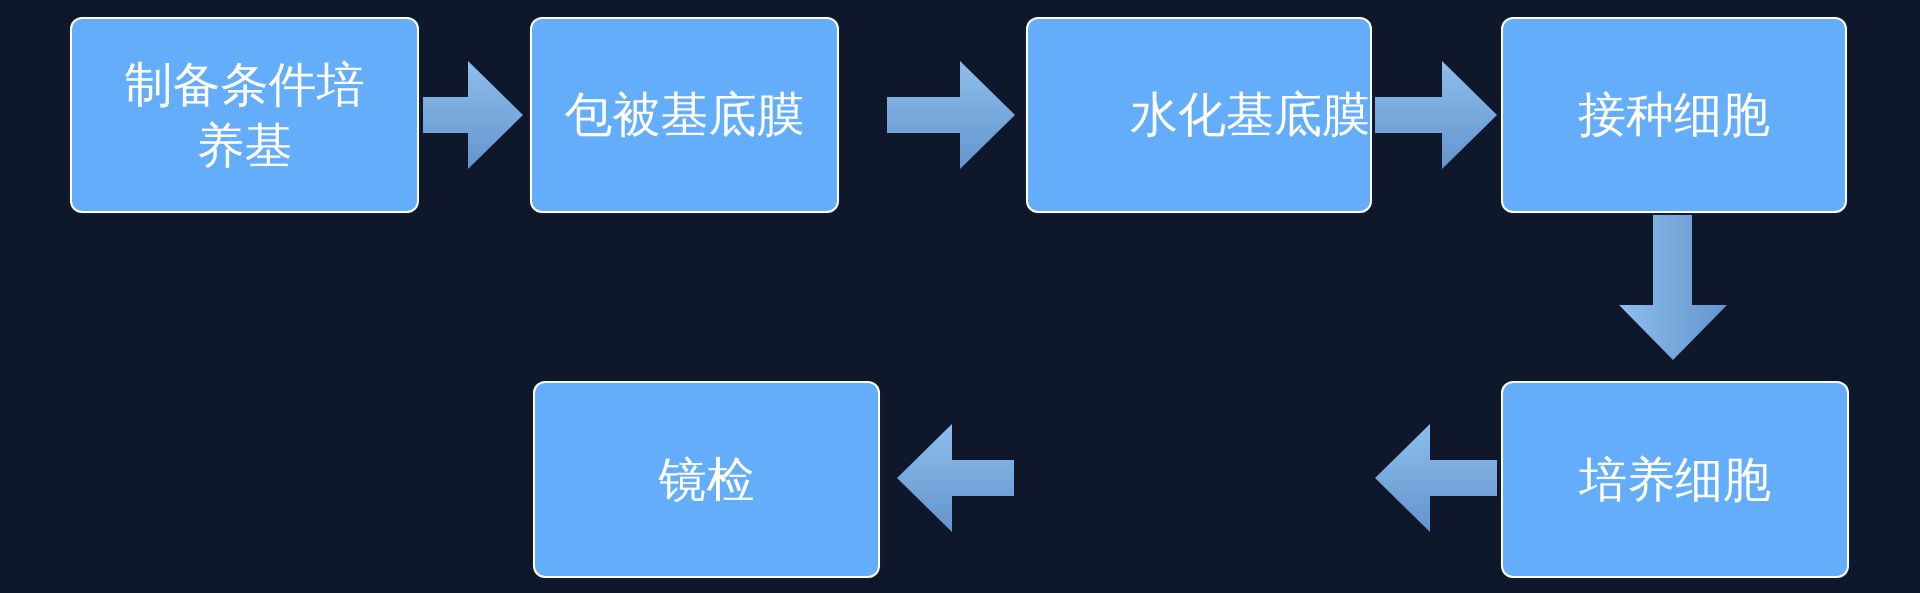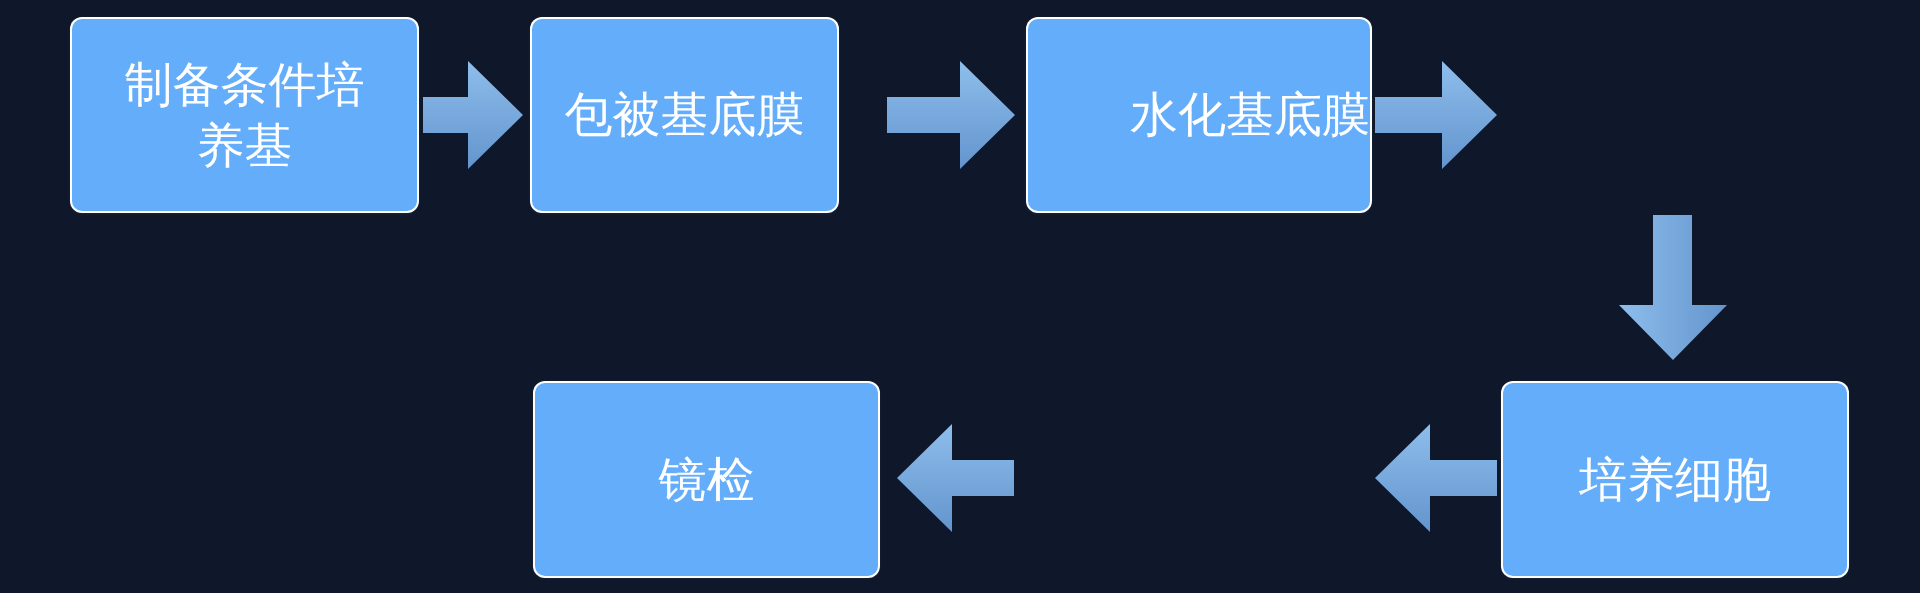--- a/index.html
+++ b/index.html
@@ -86,20 +86,23 @@
   </svg>
 
   <div class="step-box b3">
     <span>水化基底膜</span>
   </div>
 
   <svg class="arrow a3" viewBox="0 0 122 108">
     <polygon points="0,36 67,36 67,0 122,54 67,108 67,72 0,72" fill="url(#gradV)"></polygon>
   </svg>
 
+  <div class="step-box b4">
+    <span>接种细胞</span>
+  </div>
 
   <svg class="arrow a4" viewBox="0 0 108 145">
     <polygon points="34,0 73,0 73,90 108,90 54,145 0,90 34,90" fill="url(#gradH)"></polygon>
   </svg>
 
   <div class="step-box b5">
     <span>培养细胞</span>
   </div>
 
   <svg class="arrow a5" viewBox="0 0 122 108">

